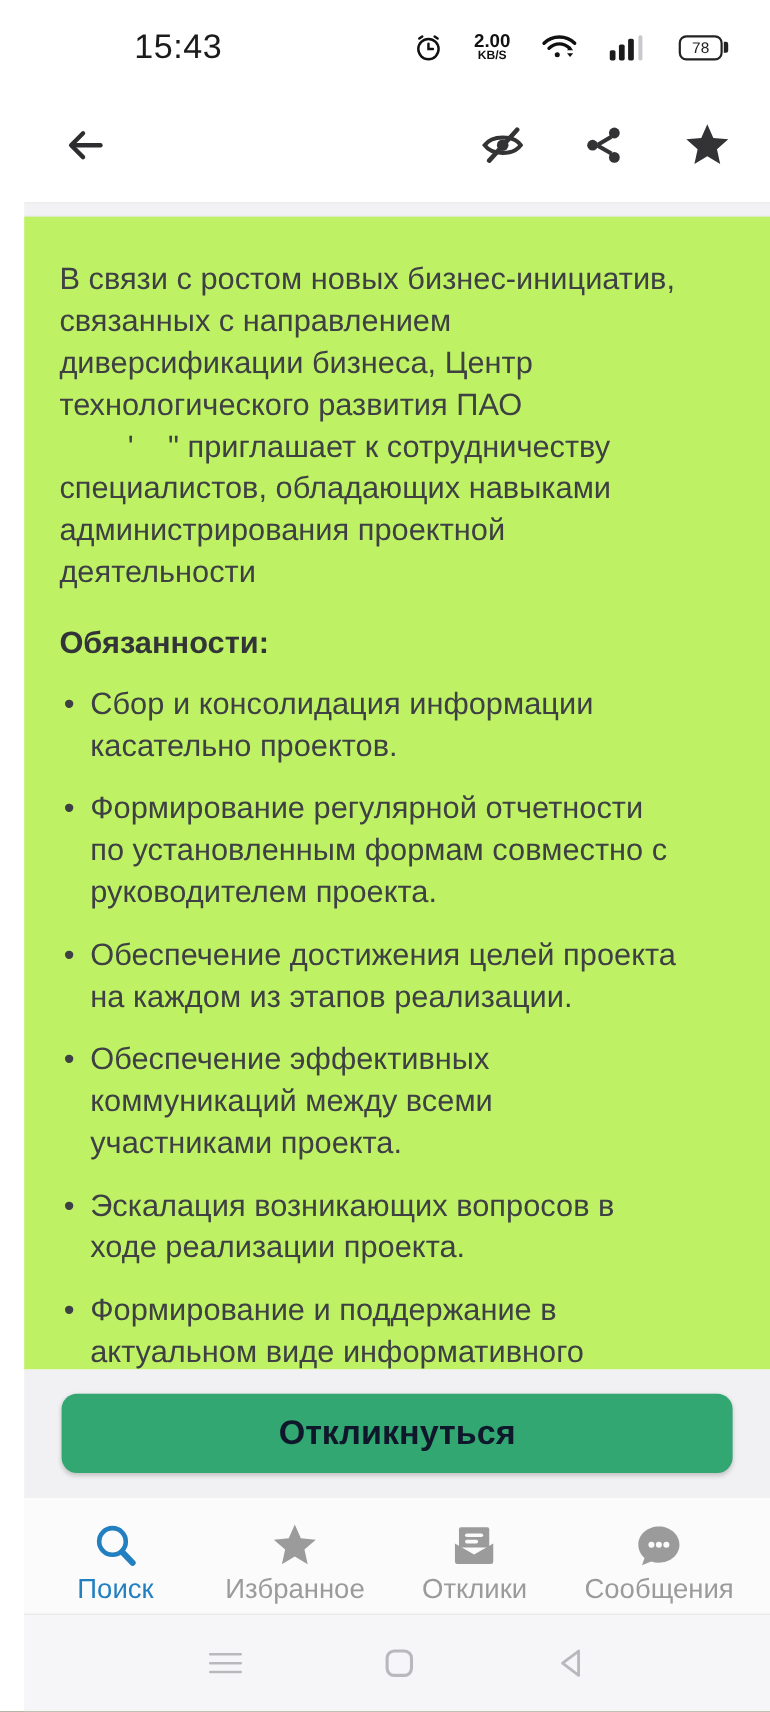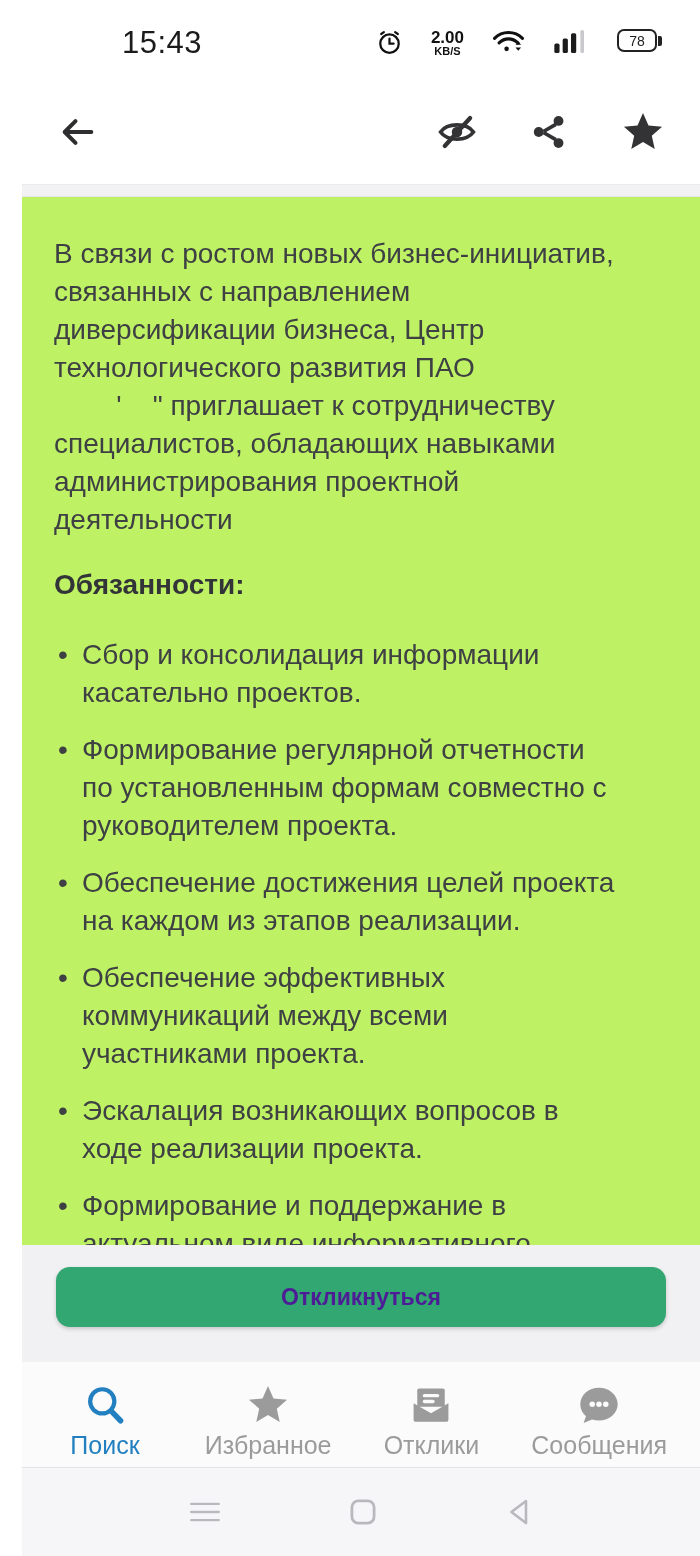--- a/index.html
+++ b/index.html
@@ -17,21 +17,21 @@
     display:flex;flex-direction:column;overflow:hidden;position:relative;
     color:var(--text-dark);
     padding-left:22px;
   }
   
   .status-bar{
     height:80px;flex:0 0 auto;display:flex;align-items:center;
     padding:6px 38px 0 100px;color:#1b1b1b;
   }
   .status-time{font-size:31px;letter-spacing:.5px;color:#1b1b1b;}
-  .status-right{margin-left:auto;display:flex;align-items:flex-start;gap:28px;}
+  .status-right{margin-left:auto;display:flex;align-items:center;gap:28px;}
   .net-speed{display:flex;flex-direction:column;align-items:center;line-height:1;color:#111;}
   .net-speed .v{font-size:17px;font-weight:bold;}
   .net-speed .u{font-size:11px;font-weight:bold;margin-top:0;}
   .battery{
     display:flex;align-items:center;
   }
   .battery-body{
     width:40px;height:23px;border:2.5px solid #222;border-radius:7px;
     display:flex;align-items:center;justify-content:center;
     font-size:14px;color:#222;background:#fff;
@@ -48,36 +48,36 @@
   .divider-strip{
     height:13px;flex:0 0 auto;background:#f2f2f4;
     border-top:1px solid #eaeaec;border-bottom:1px solid #e7e7e9;
   }
   
   .content{
     flex:1 1 auto;overflow:hidden;padding:38px 30px 0 32px;background:#bef264;
     font-size:28px;line-height:38px;color:var(--text-dark);
   }
   .intro{white-space:pre-line;}
-  .section-title{font-size:28px;line-height:38px;font-weight:bold;color:#323438;margin:27px 0 32px 0;}
+  .section-title{font-size:28px;line-height:38px;font-weight:bold;color:#323438;margin:27px 0 17px 0;}
   ul.duties{list-style:none;}
   ul.duties li{
     position:relative;padding-left:28px;margin-bottom:19px;white-space:pre-line;
   }
   ul.duties li::before{
     content:"\2022";position:absolute;left:4px;top:0;color:var(--text-dark);
   }
   
   .apply-panel{
     flex:0 0 auto;height:117px;background:#f1f1f3;
     padding:22px 34px 18px 34px;
   }
   .apply-btn{
-    width:100%;height:60px;border:none;border-radius:14px;
-    background:var(--accent-green);color:#4c1d95;font-weight:bold;font-size:23px;
+    width:100%;height:72px;border:none;border-radius:14px;
+    background:var(--accent-green);color:#0f172a;font-weight:bold;font-size:31px;
     font-family:"Liberation Sans",sans-serif;cursor:pointer;
     box-shadow:0 2px 4px rgba(0,0,0,.18);
     display:flex;align-items:center;justify-content:center;
   }
   
   .tab-bar{
     flex:0 0 auto;height:106px;background:#fbfbfc;
     border-bottom:1px solid #e3e3e5;
     display:flex;align-items:flex-end;justify-content:space-around;
     padding:0 8px 8px 8px;

